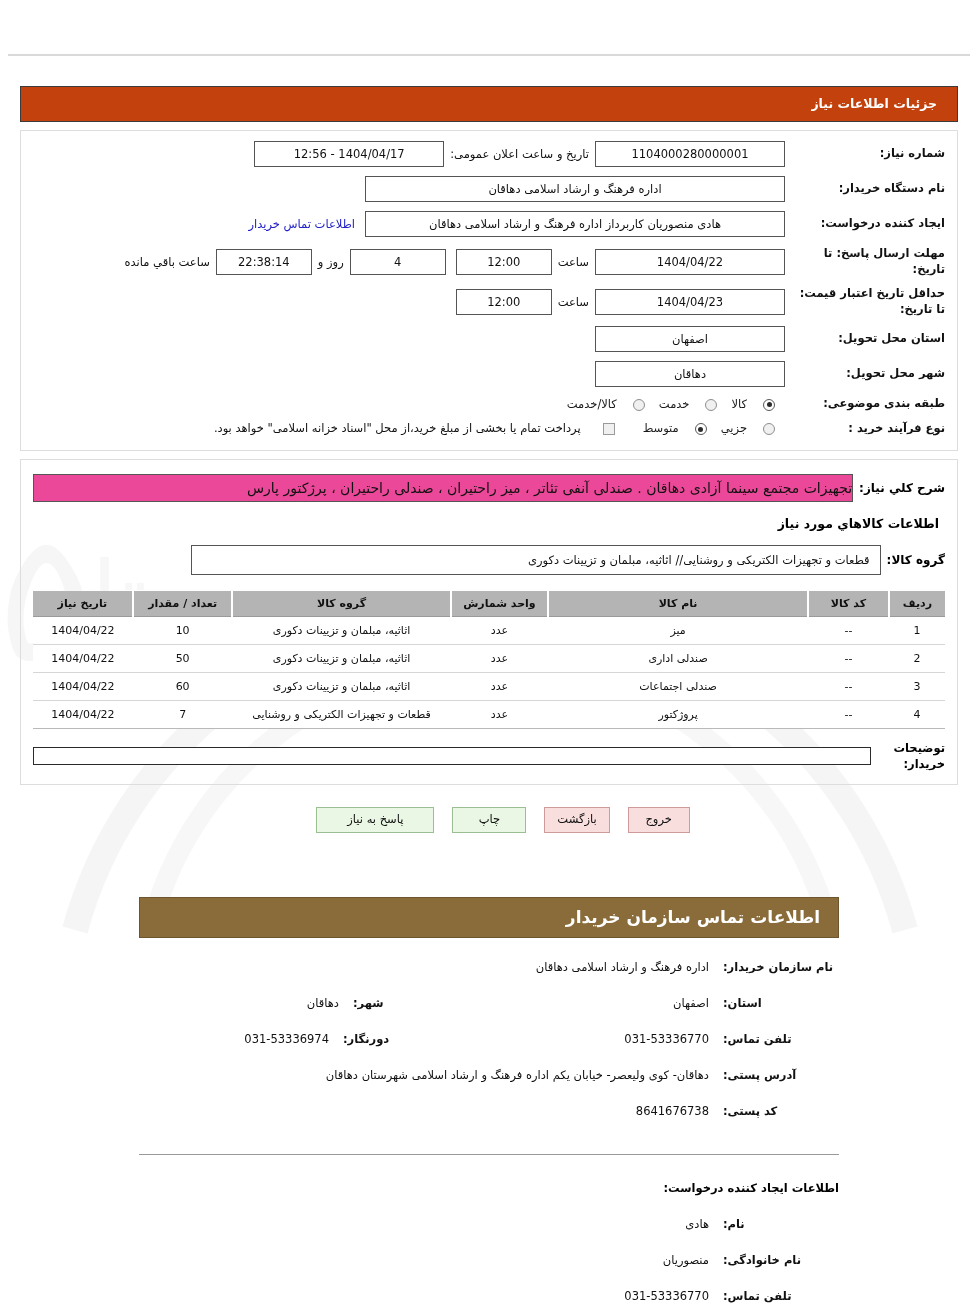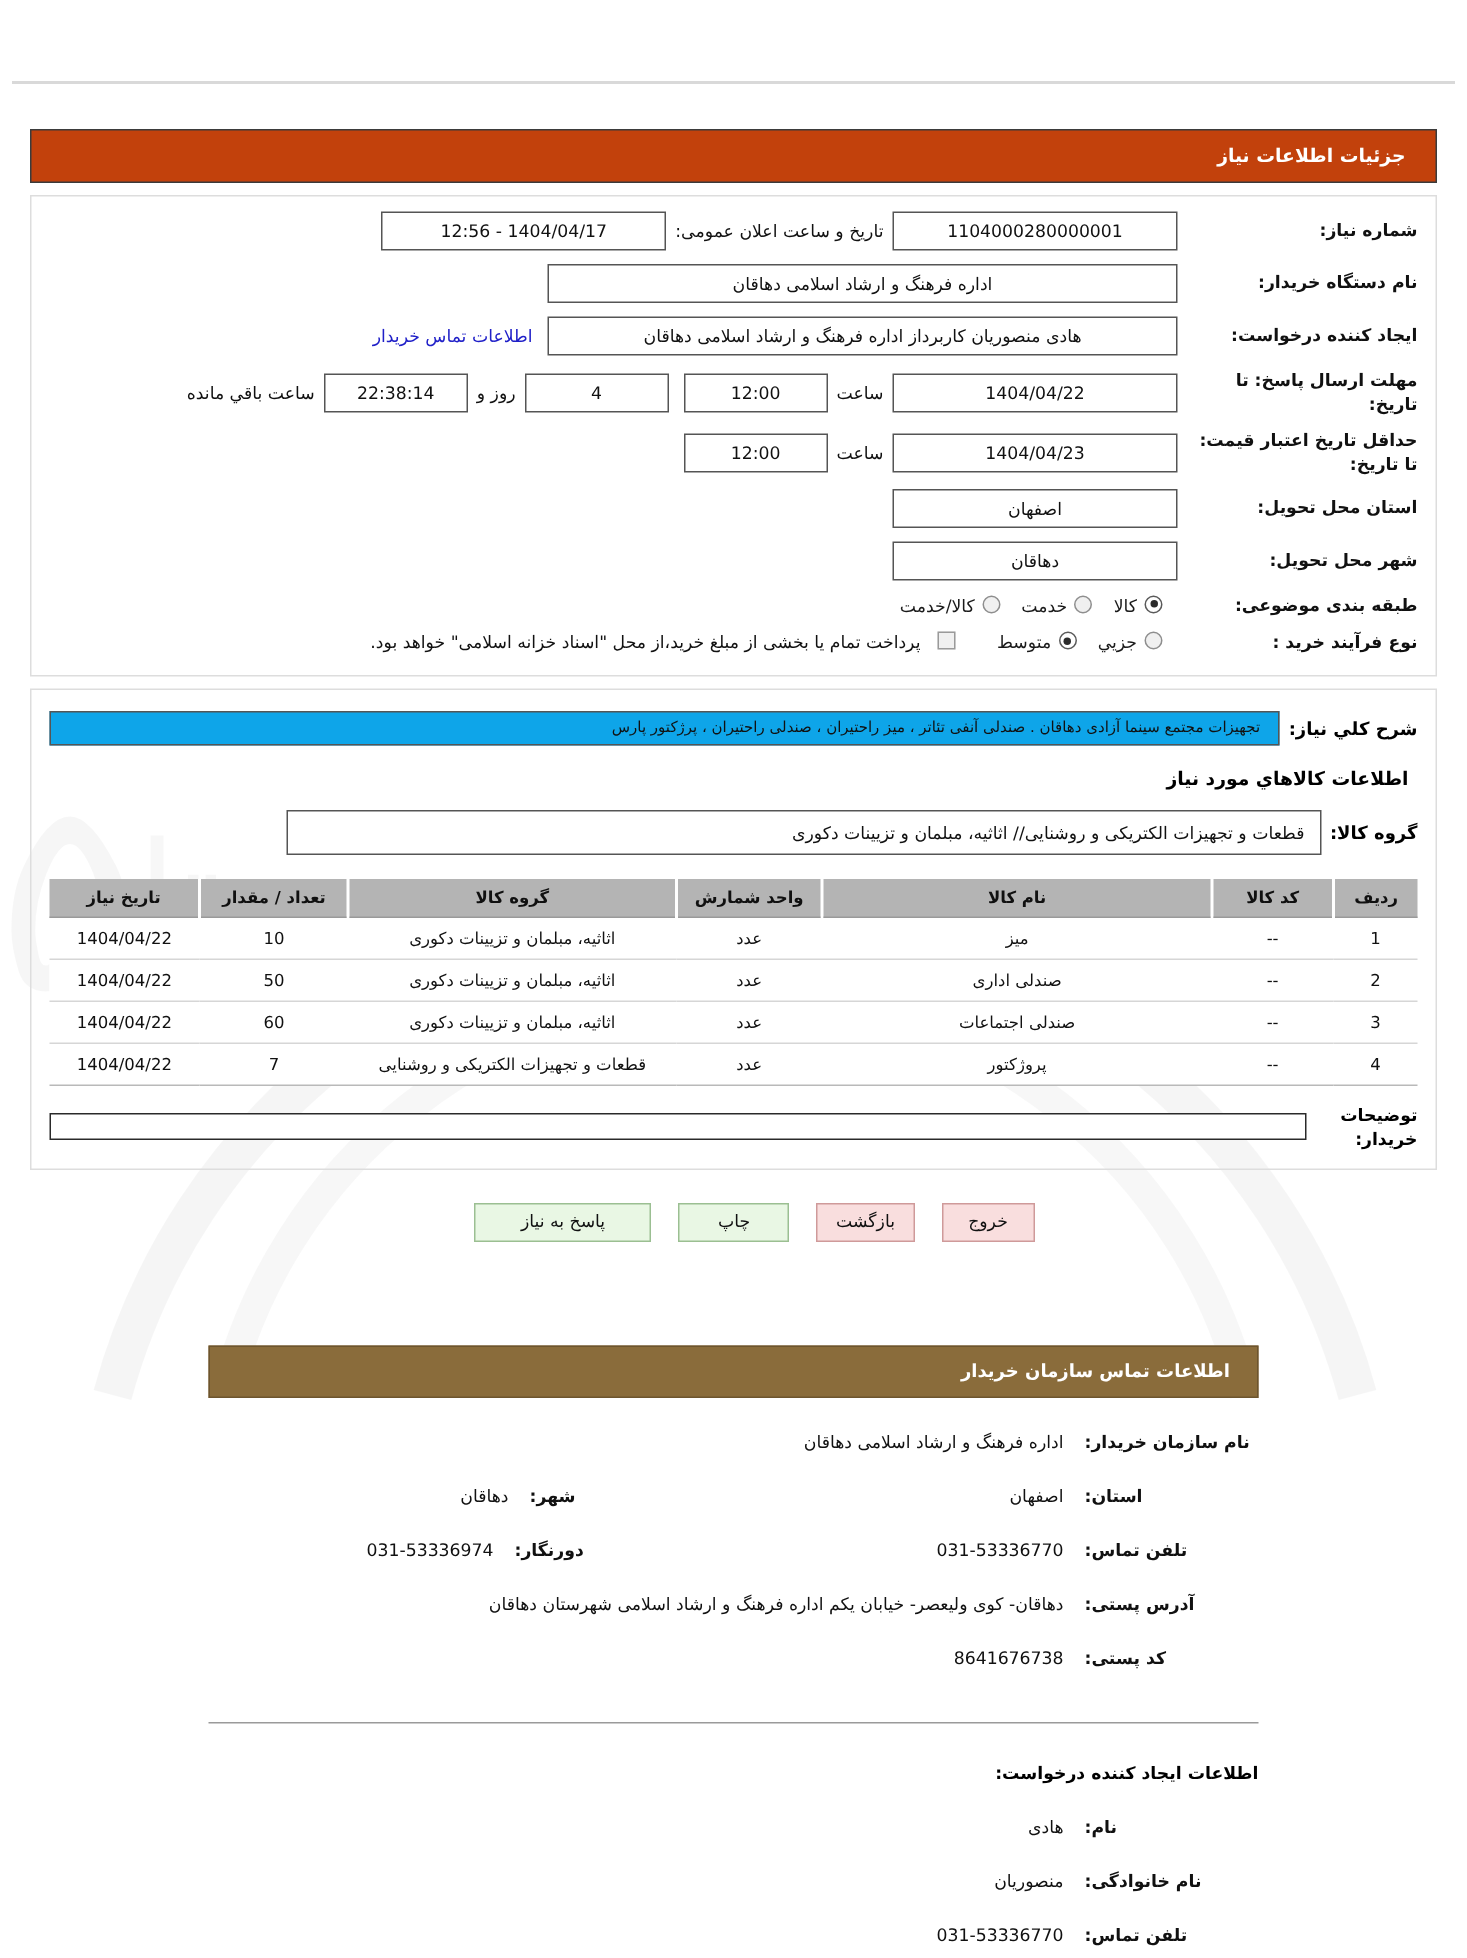--- a/index.html
+++ b/index.html
@@ -116,22 +116,22 @@
     text-decoration: none;
     padding: 0 10px;
     white-space: nowrap;
     cursor: pointer;
     flex: 0 0 auto;
   }
 
   
   .opt {
     display: inline-flex;
-    align-items: flex-start;
-    gap: 5px;
+    align-items: flex-end;
+    gap: 16px;
     padding: 0 10px 0 4px;
     font-size: 11.5px;
     white-space: nowrap;
   }
   .radio {
     width: 12px; height: 12px;
     border-radius: 50%;
     border: 1px solid #8e8e8e;
     background: #f0f0f0;
     display: inline-block;
@@ -157,24 +157,24 @@
   .note-txt { font-size: 11.5px; color: #111; padding-right: 6px; }
 
   
   .desc-row { display: flex; align-items: center; margin: 4px 0 14px 0; }
   .desc-lbl {
     font-weight: bold; font-size: 12px; color: #000;
     padding-left: 6px; white-space: nowrap; flex: 0 0 auto;
   }
   .desc-box {
     border: 1px solid #555;
-    background: #0ea5e9;
-    font-size: 10px;
-    color: #111;
-    padding: 5px 12px;
+    background: #ec4899;
+    font-size: 14px;
+    color: #111;
+    padding: 5px 0;
     flex: 1 1 auto;
     text-align: right;
     white-space: nowrap;
     overflow: hidden;
   }
   .sub-title {
     font-weight: bold;
     font-size: 12.5px;
     color: #000;
     margin: 6px 6px 14px 0;
@@ -270,21 +270,21 @@
   
   .contact-wrap {
     position: absolute;
     left: 139px; top: 897px;
     width: 700px;
     z-index: 2;
   }
   .contact-head {
     background: #8a6c3b;
     color: #fff;
-    font-size: 12px;
+    font-size: 17px;
     font-weight: bold;
     text-align: right;
     padding: 9px 18px 10px 0;
     border: 1px solid #6d552e;
   }
   .c-row {
     display: flex;
     align-items: center;
     font-size: 11.5px;
     color: #111;

